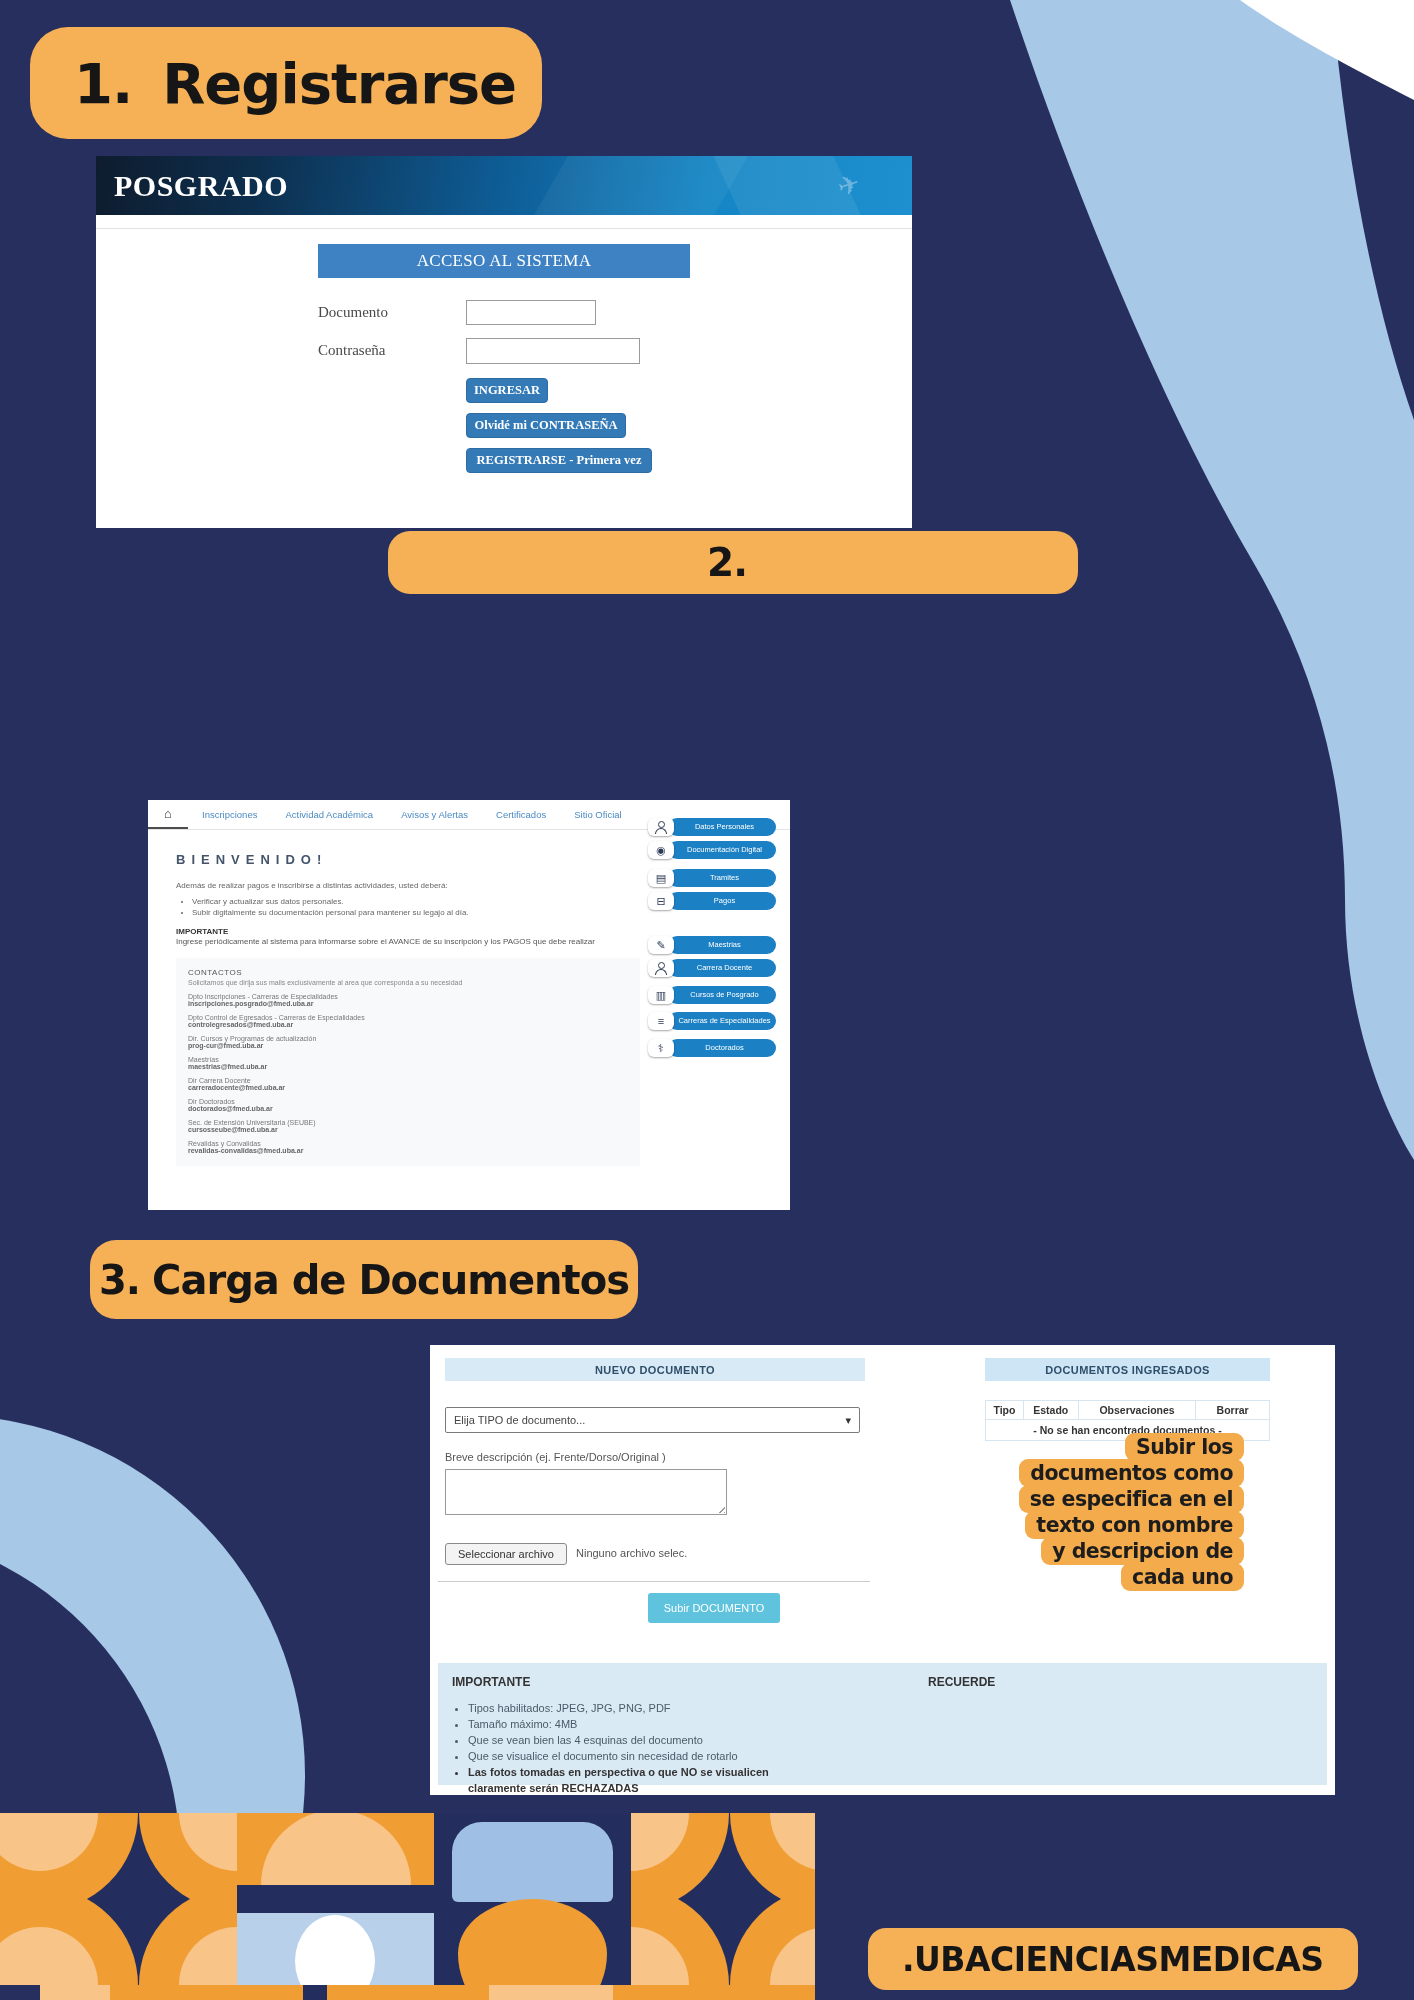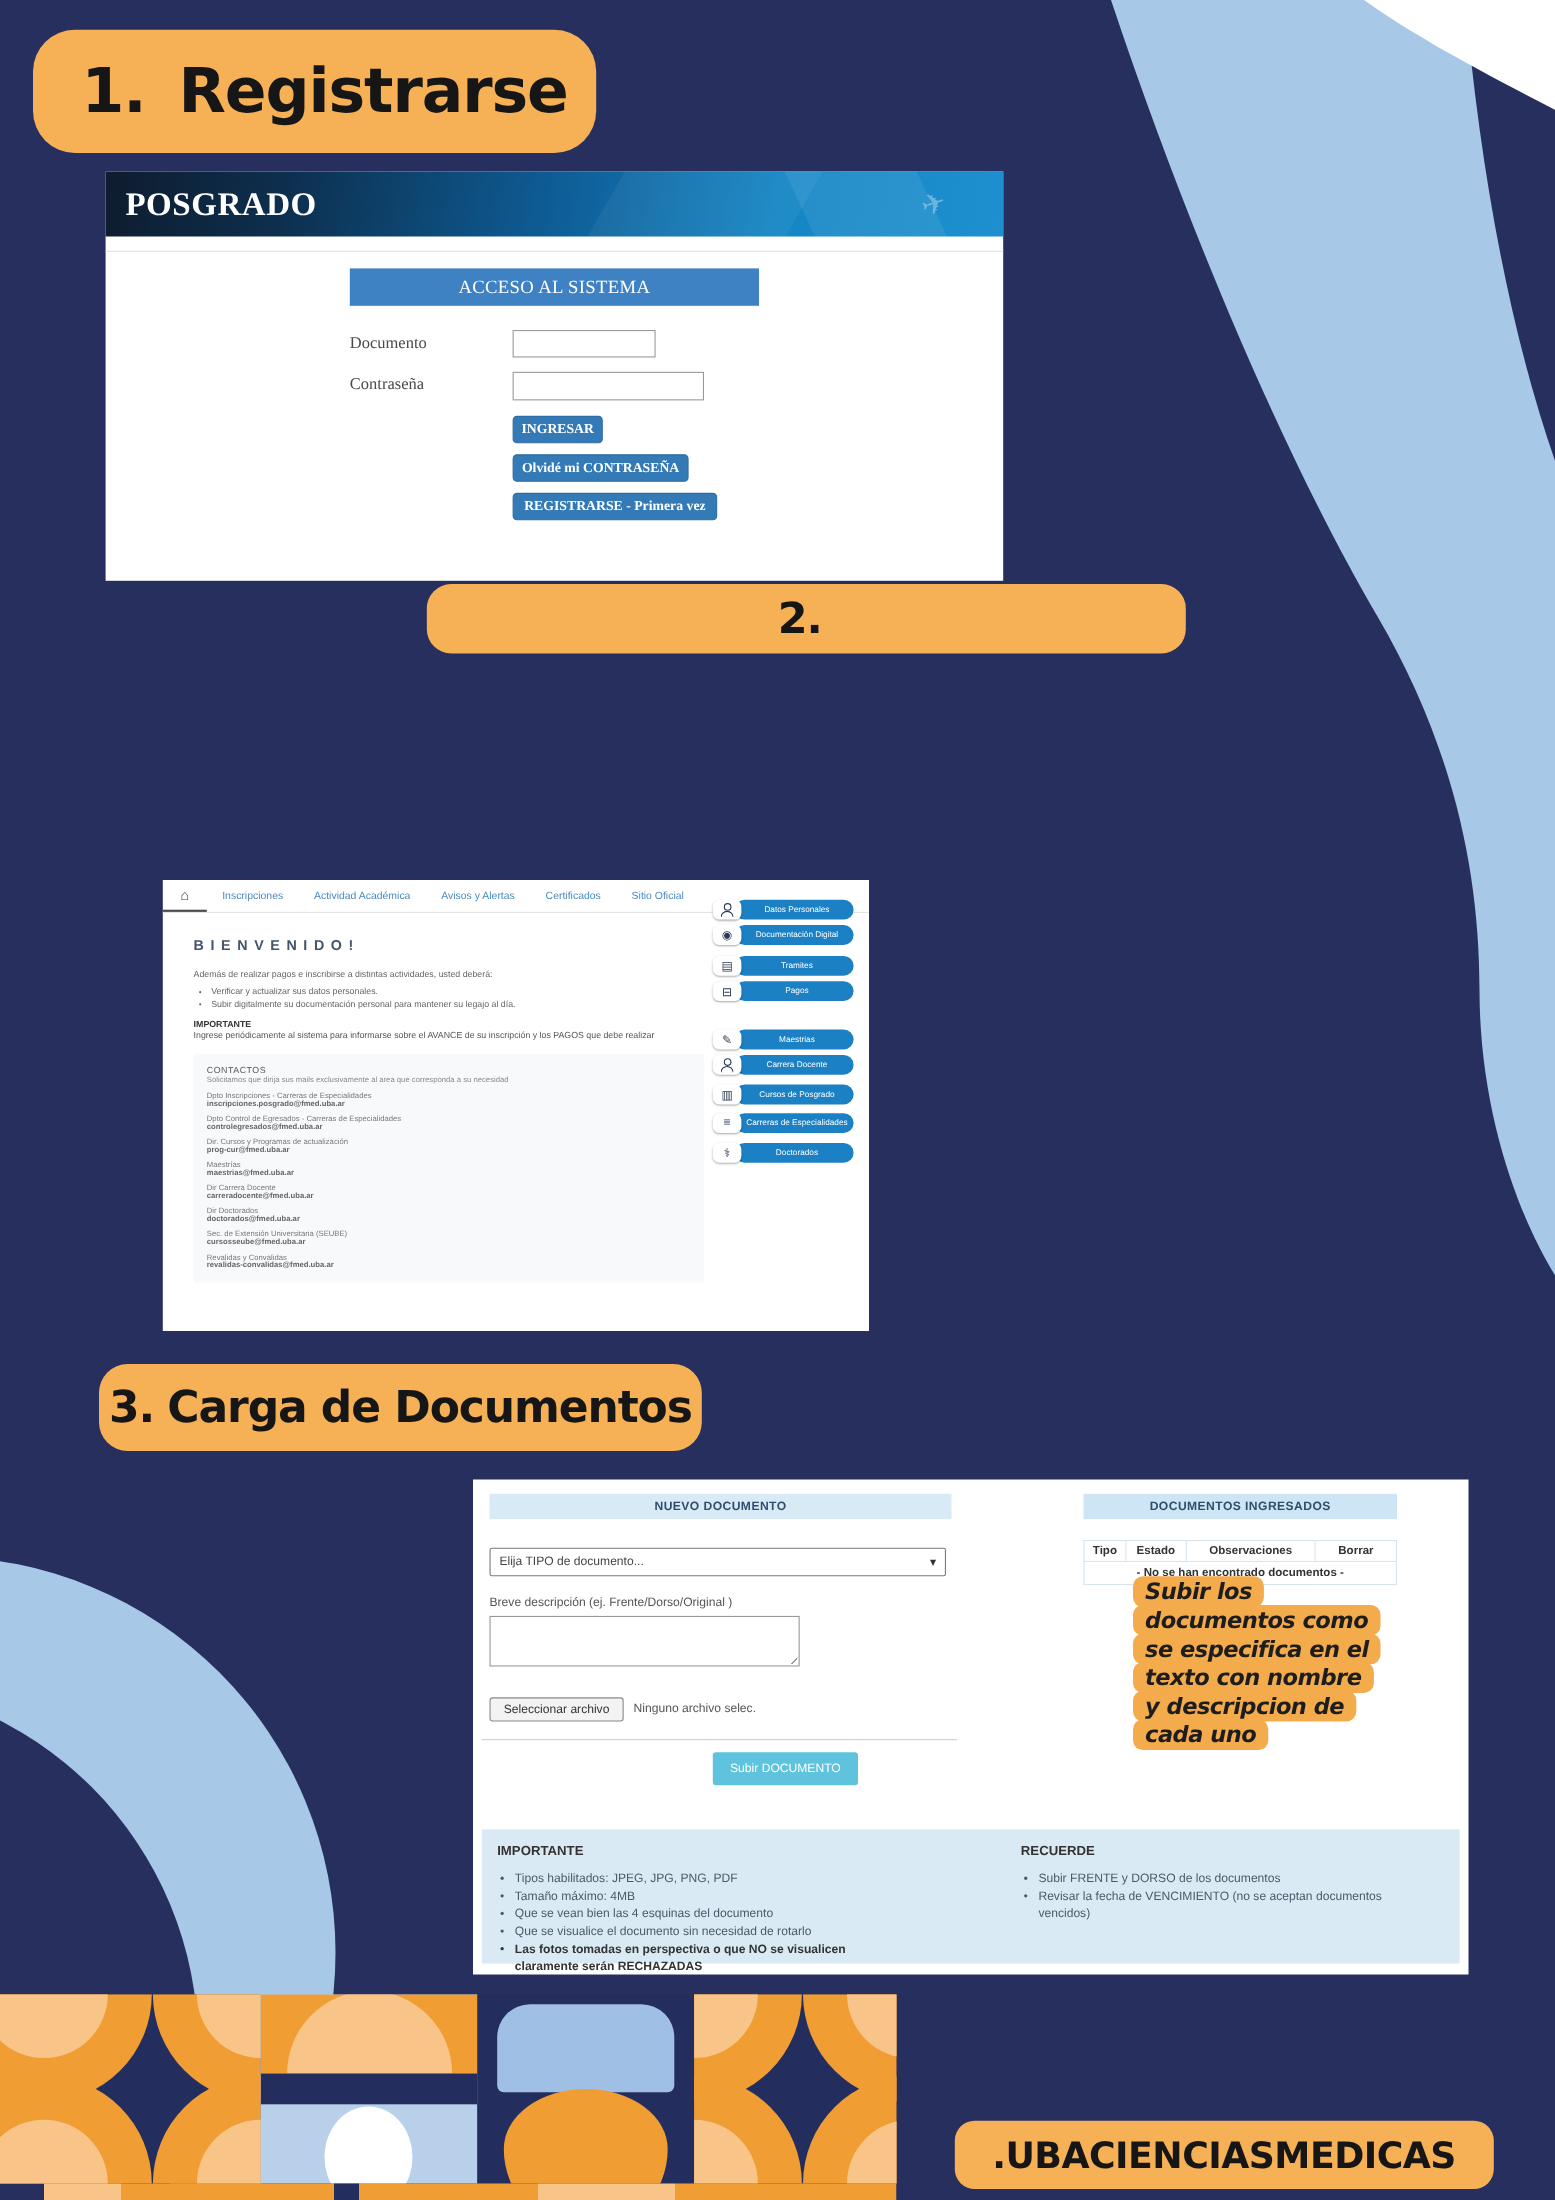--- a/index.html
+++ b/index.html
@@ -85,21 +85,21 @@
           clip-path:polygon(100% 0,100% 100%,0 100%);}
   .file-btn{position:absolute;left:15px;top:198px;width:122px;height:22px;background:#f3f3f3;border:1px solid #8a8a8a;
           border-radius:3px;font-size:11px;color:#333;display:flex;align-items:center;justify-content:center;cursor:pointer;}
   .file-none{position:absolute;left:146px;top:202px;font-size:11px;color:#555;}
   .divider{position:absolute;left:8px;top:236px;width:432px;height:1px;background:#ccc;}
   .submit{position:absolute;left:218px;top:248px;width:132px;height:30px;background:#5fc3de;border:none;border-radius:3px;
           color:#fff;font-size:11px;display:flex;align-items:center;justify-content:center;cursor:pointer;}
   .doc-table{position:absolute;left:555px;top:36px;width:285px;border-collapse:collapse;margin-top:19px;}
   .doc-table th{border:1px solid #d7e5f0;font-size:10.5px;color:#333;padding:3px 2px;font-weight:bold;background:#fff;}
   .doc-table td{border:1px solid #d7e5f0;font-size:10.5px;font-weight:bold;color:#333;padding:4px 2px;text-align:center;}
-  .callout{position:absolute;left:600px;top:90px;width:250px;display:flex;flex-direction:column;align-items:flex-start;z-index:4;font-style:italic;}
+  .callout{position:absolute;left:564px;top:90px;width:250px;display:flex;flex-direction:column;align-items:flex-end;z-index:4;}
   .callout span{background:#f4ab4c;color:#1d1d1d;font-family:"DejaVu Sans",sans-serif;font-weight:bold;
           font-size:20.5px;letter-spacing:-.5px;padding:2px 11px;border-radius:9px;margin-top:-2px;white-space:nowrap;}
   .info-panel{position:absolute;left:8px;top:318px;width:889px;height:122px;background:#daeaf5;}
   .ip-title{position:absolute;top:12px;font-size:12px;font-weight:bold;color:#333;}
   .ip-list{position:absolute;top:38px;margin:0;padding:0 0 0 16px;font-size:11px;color:#4a5a68;line-height:1.45;}
   .ip-list .boldli{font-weight:bold;color:#333;max-width:330px;}
   .imp-col{left:14px;} .rec-col{left:490px;}
   .ip-list.rec{max-width:360px;}
 
   
@@ -324,24 +324,20 @@
     <div class="info-panel">
       <span class="ip-title imp-col">IMPORTANTE</span>
       <ul class="ip-list imp-col">
         <li>Tipos habilitados: JPEG, JPG, PNG, PDF</li>
         <li>Tamaño máximo: 4MB</li>
         <li>Que se vean bien las 4 esquinas del documento</li>
         <li>Que se visualice el documento sin necesidad de rotarlo</li>
         <li class="boldli">Las fotos tomadas en perspectiva o que NO se visualicen claramente serán RECHAZADAS</li>
       </ul>
       <span class="ip-title rec-col">RECUERDE</span>
-      <ul class="ip-list rec rec-col">
-        <li>Subir FRENTE y DORSO de los documentos</li>
-        <li>Revisar la fecha de VENCIMIENTO (no se aceptan documentos vencidos)</li>
-      </ul>
     </div>
   </section>
 
   <div class="pattern">
     <div class="tile tA" style="left:-157px;">
       <i class="c o tr"></i>
         <i class="c o br"></i>
       <i class="c p ptr"></i>
         <i class="c p pbr"></i>
     </div>

